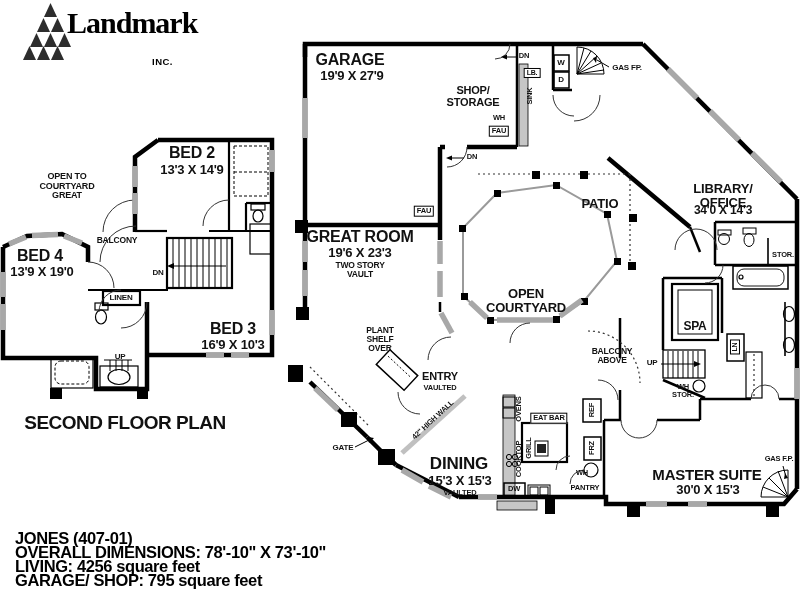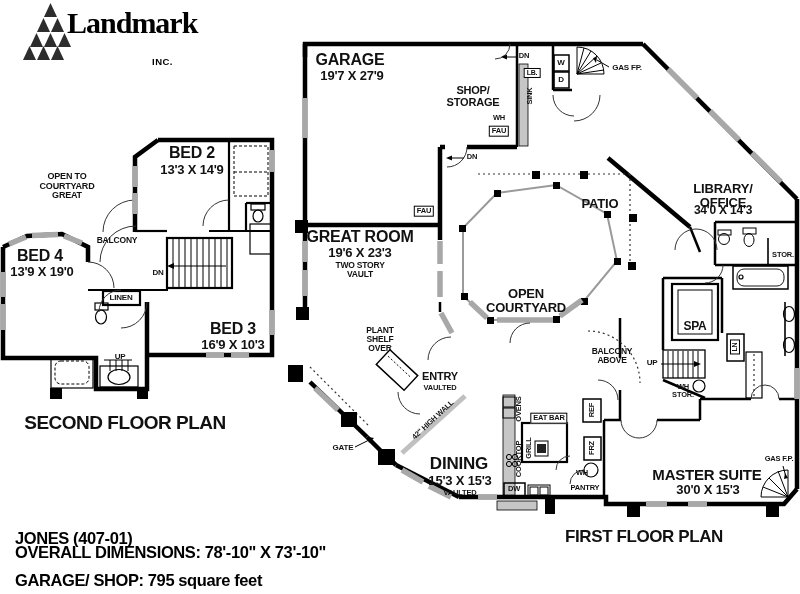--- a/index.html
+++ b/index.html
@@ -305,21 +305,21 @@
   <span class="lbl" style="left:42px;top:272px;font-size:13px;">13'9 X 19'0</span>
   <span class="lbl" style="left:117px;top:241px;font-size:8.5px;">BALCONY</span>
   <span class="lbl" style="left:158px;top:273px;font-size:8px;">DN</span>
   <span class="lbl" style="left:121px;top:298px;font-size:8px;">LINEN</span>
   <span class="lbl" style="left:233px;top:329px;font-size:16px;">BED 3</span>
   <span class="lbl" style="left:233px;top:345px;font-size:13px;">16'9 X 10'3</span>
   <span class="lbl" style="left:120px;top:357px;font-size:8px;">UP</span>
   <span class="lbl" style="left:125px;top:423px;font-size:19px;letter-spacing:-0.5px;">SECOND FLOOR PLAN</span>
 
   <span class="lbl" style="left:350px;top:60px;font-size:16px;">GARAGE</span>
-  <span class="lbl" style="left:352px;top:76px;font-size:13px;">19'7 X 27'9</span>
+  <span class="lbl" style="left:352px;top:76px;font-size:13px;">19'9 X 27'9</span>
   <span class="lbl" style="left:473px;top:97px;font-size:11px;">SHOP/
 STORAGE</span>
   <span class="lbl" style="left:524px;top:56px;font-size:7.5px;">DN</span>
   <span class="lbl boxed" style="left:532px;top:73px;font-size:7px;">LB.</span>
   <span class="lbl rot" style="left:530px;top:96px;font-size:7.5px;">SINK</span>
   <span class="lbl" style="left:499px;top:118px;font-size:7.5px;">WH</span>
   <span class="lbl boxed" style="left:499px;top:131px;font-size:7.5px;">FAU</span>
   <span class="lbl" style="left:561px;top:63px;font-size:8px;">W</span>
   <span class="lbl" style="left:561px;top:80px;font-size:8px;">D</span>
   <span class="lbl" style="left:627px;top:68px;font-size:8px;white-space:nowrap;">GAS FP.</span>
@@ -358,19 +358,19 @@
   <span class="lbl rot" style="left:529px;top:448px;font-size:7.5px;">GRILL</span>
   <span class="lbl rot" style="left:519px;top:459px;font-size:7.5px;">COOKTOP</span>
   <span class="lbl rot" style="left:592px;top:410px;font-size:7.5px;">REF</span>
   <span class="lbl rot" style="left:592px;top:448px;font-size:7.5px;">FRZ</span>
   <span class="lbl" style="left:582px;top:473px;font-size:7.5px;">WH</span>
   <span class="lbl" style="left:585px;top:488px;font-size:7.5px;">PANTRY</span>
   <span class="lbl" style="left:514px;top:489px;font-size:7.5px;">DW</span>
   <span class="lbl" style="left:707px;top:475px;font-size:15px;white-space:nowrap;">MASTER SUITE</span>
   <span class="lbl" style="left:708px;top:490px;font-size:13px;">30'0 X 15'3</span>
   <span class="lbl" style="left:779px;top:459px;font-size:7.5px;white-space:nowrap;">GAS F.P.</span>
-  <span class="lbl" style="left:644px;top:537px;font-size:17px;letter-spacing:-0.4px;white-space:nowrap;">FIRST FLOOR PLAN</span>
 
   <div class="footer-line" style="top:529px;">JONES (407-01)</div>
   <div class="footer-line" style="top:543px;">OVERALL DIMENSIONS: 78'-10" X 73'-10"</div>
+  <div class="footer-line" style="top:557px;">LIVING: 4256 square feet</div>
   <div class="footer-line" style="top:571px;">GARAGE/ SHOP: 795 square feet</div>
 
 </div>
 
 </body></html>

